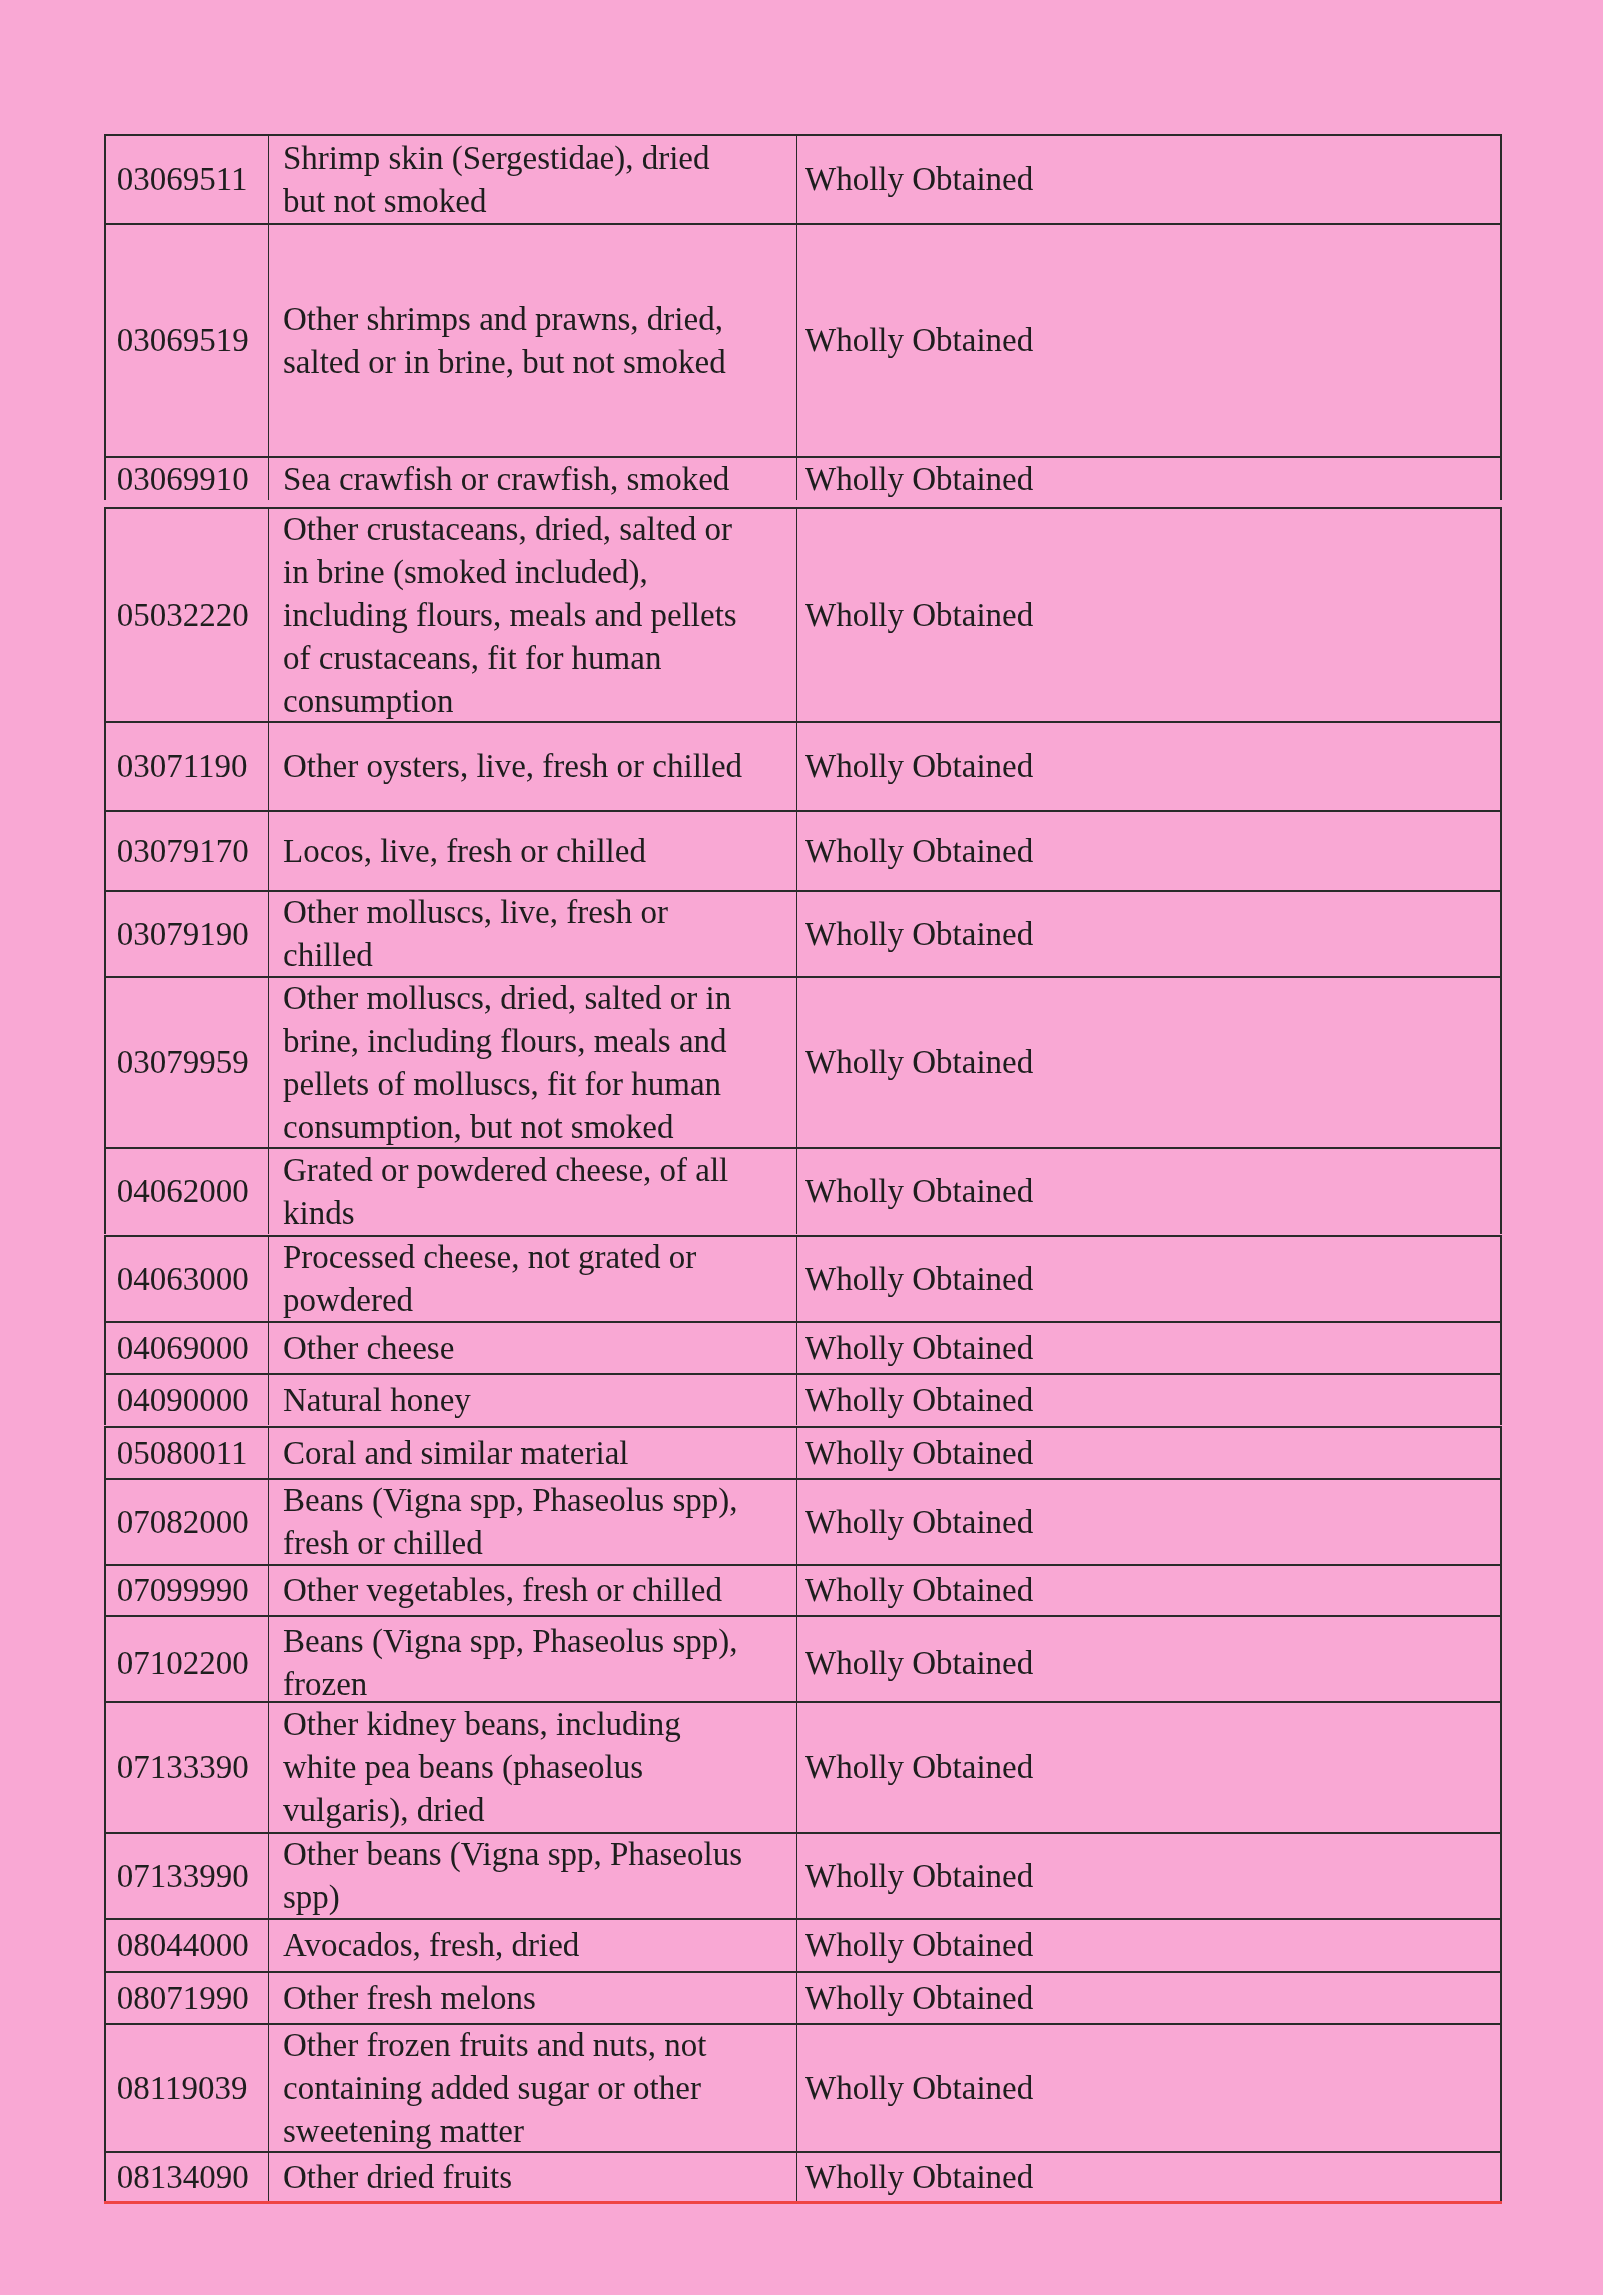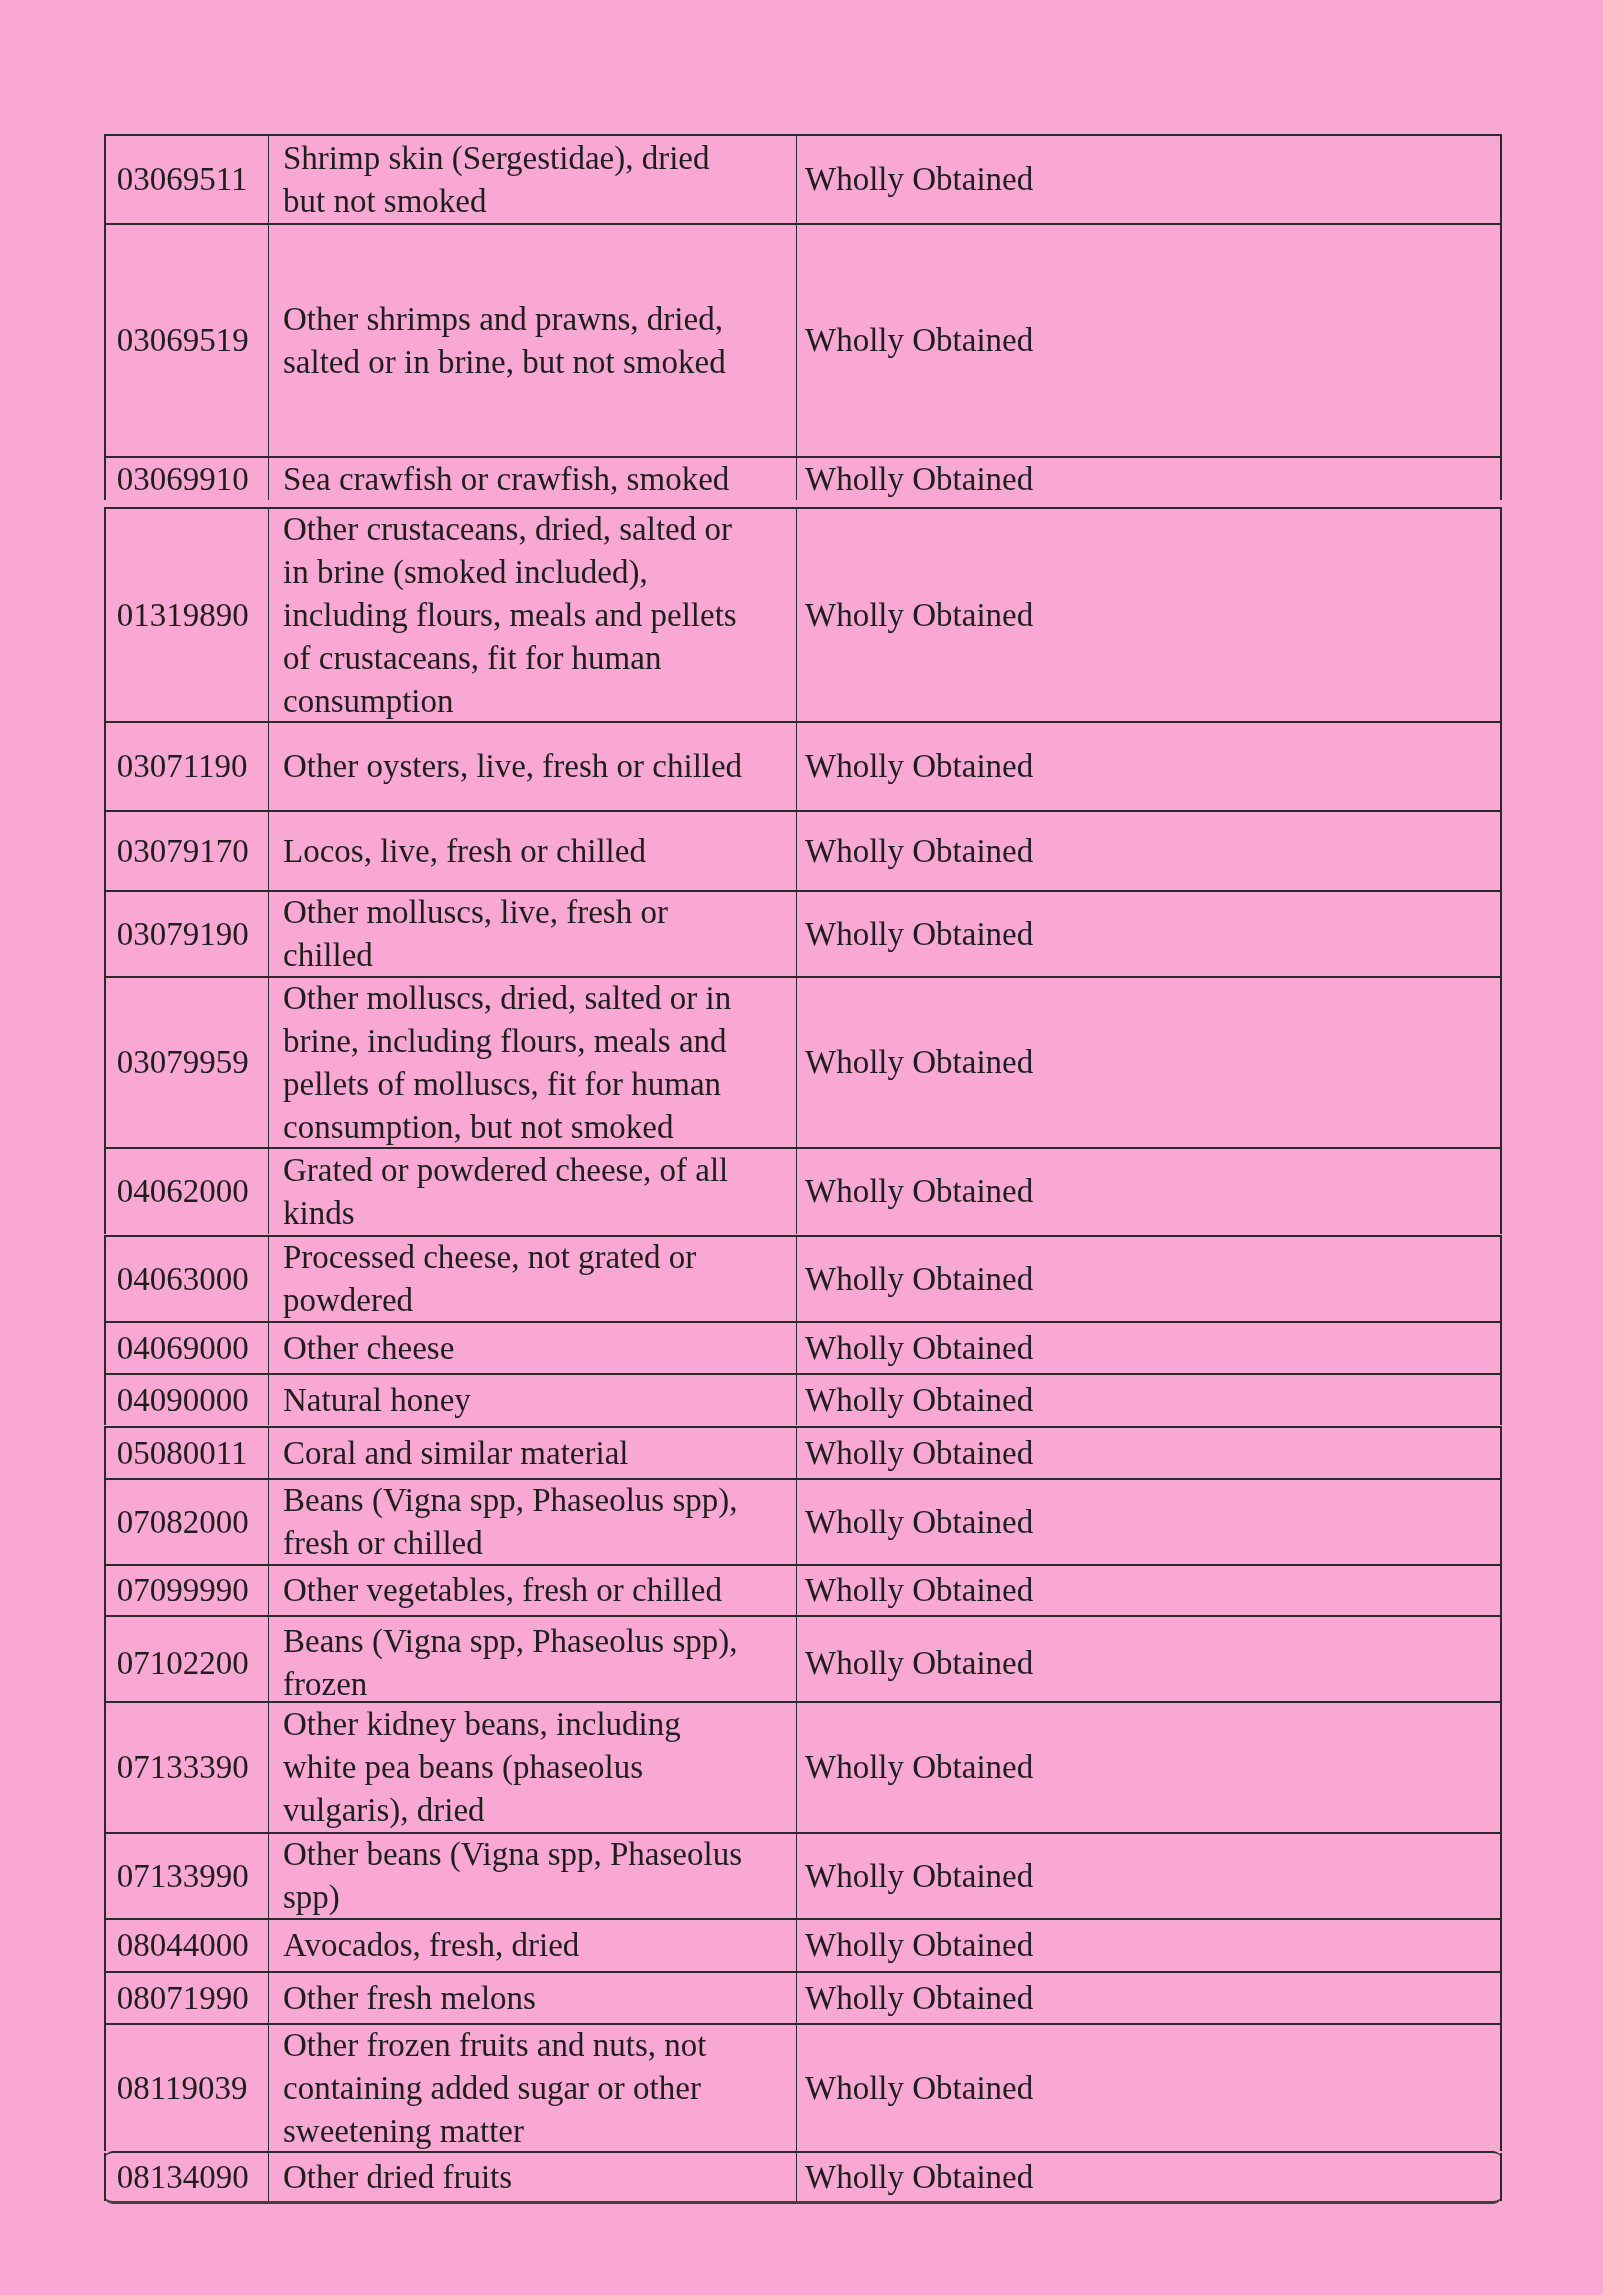--- a/index.html
+++ b/index.html
@@ -2,21 +2,21 @@
 <html style="font-size:9.5px"><head>
 <meta charset="utf-8">
 <style>
   html, body { margin:0; padding:0; background:#ffffff; }
   body { width:1604px; height:2295px; position:relative; overflow:hidden;
          font-family:"Liberation Serif", "DejaVu Serif", serif; color:#1e1e1e; }
   .page { position:absolute; left:0; top:0; width:1604px; height:2295px; background:#f9a8d4; }
   .tbl { position:absolute; left:104px; top:134px; width:1398px; }
   .row { position:absolute; left:0; width:1398px; box-sizing:border-box;
          border-top:2.4px solid #2a2a2a; }
-  .row.last { border-bottom:3px solid #404040;border-radius:9px; }
+  .row.last { border-bottom:3px solid #ef4444; }
   .cell { position:absolute; top:0; bottom:0; box-sizing:border-box;
           display:flex; align-items:center; font-size:33px; line-height:43px; }
   .c-code { left:0; width:164px; border-left:2.4px solid #2a2a2a; padding-left:10.7px; }
   .c-desc { left:164px; width:528px; border-left:1.8px solid #2a2a2a; padding-left:14px; padding-right:7.1px; }
   .c-crit { left:692px; width:706px; border-left:1.8px solid #2a2a2a; border-right:2.4px solid #2a2a2a; padding-left:8px; }
   .txt { white-space:pre-line; }
 </style>
 </head>
 <body>
 
@@ -52,21 +52,21 @@
         </div>
         <div class="cell c-desc">
           <span class="txt">Sea crawfish or crawfish, smoked</span>
         </div>
         <div class="cell c-crit">
           <span class="txt">Wholly Obtained</span>
         </div>
       </div>
       <div class="row" style="top: 373px; height: 214px;">
         <div class="cell c-code">
-          <span class="txt">01319890</span>
+          <span class="txt">05032220</span>
         </div>
         <div class="cell c-desc">
           <span class="txt">Other crustaceans, dried, salted or
 in brine (smoked included),
 including flours, meals and pellets
 of crustaceans, fit for human
 consumption</span>
         </div>
         <div class="cell c-crit">
           <span class="txt">Wholly Obtained</span>

